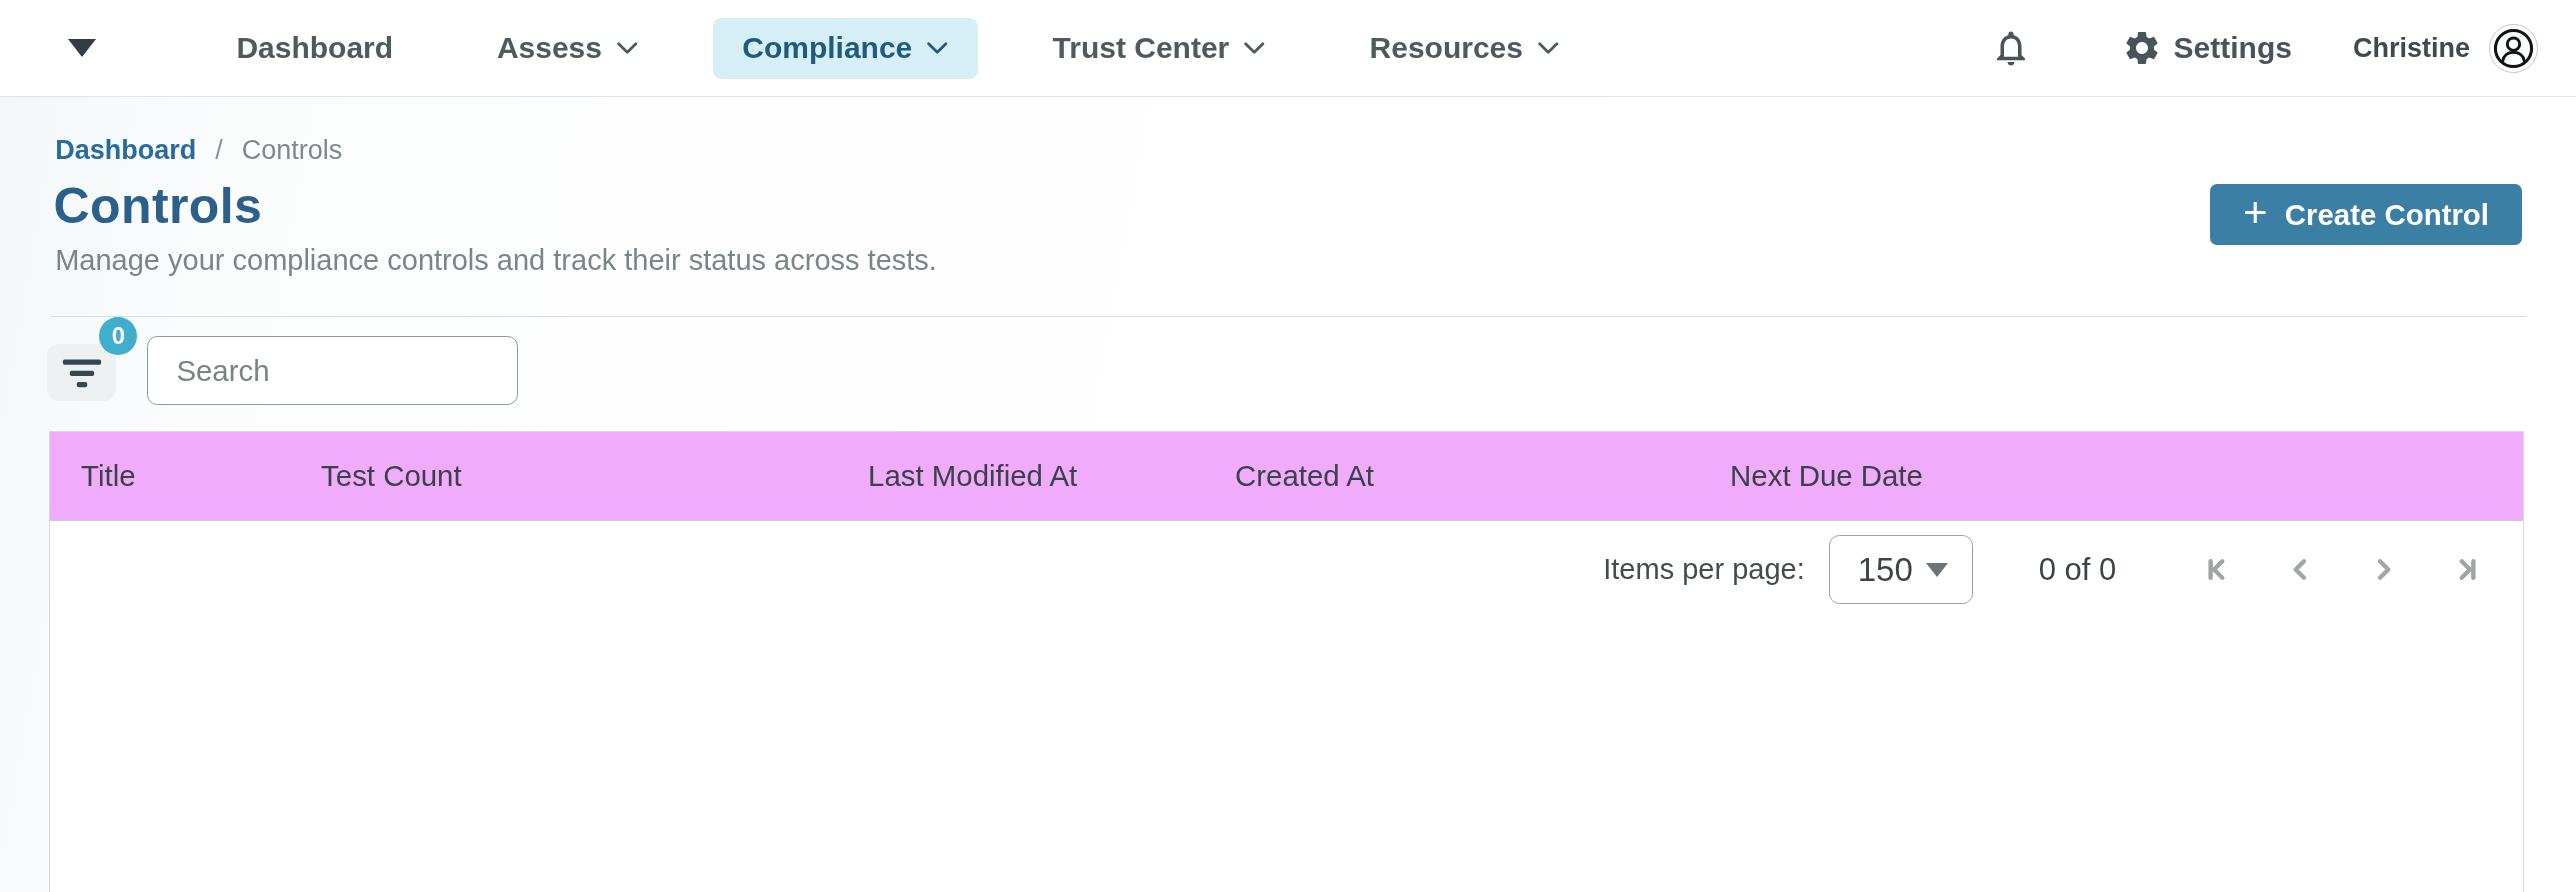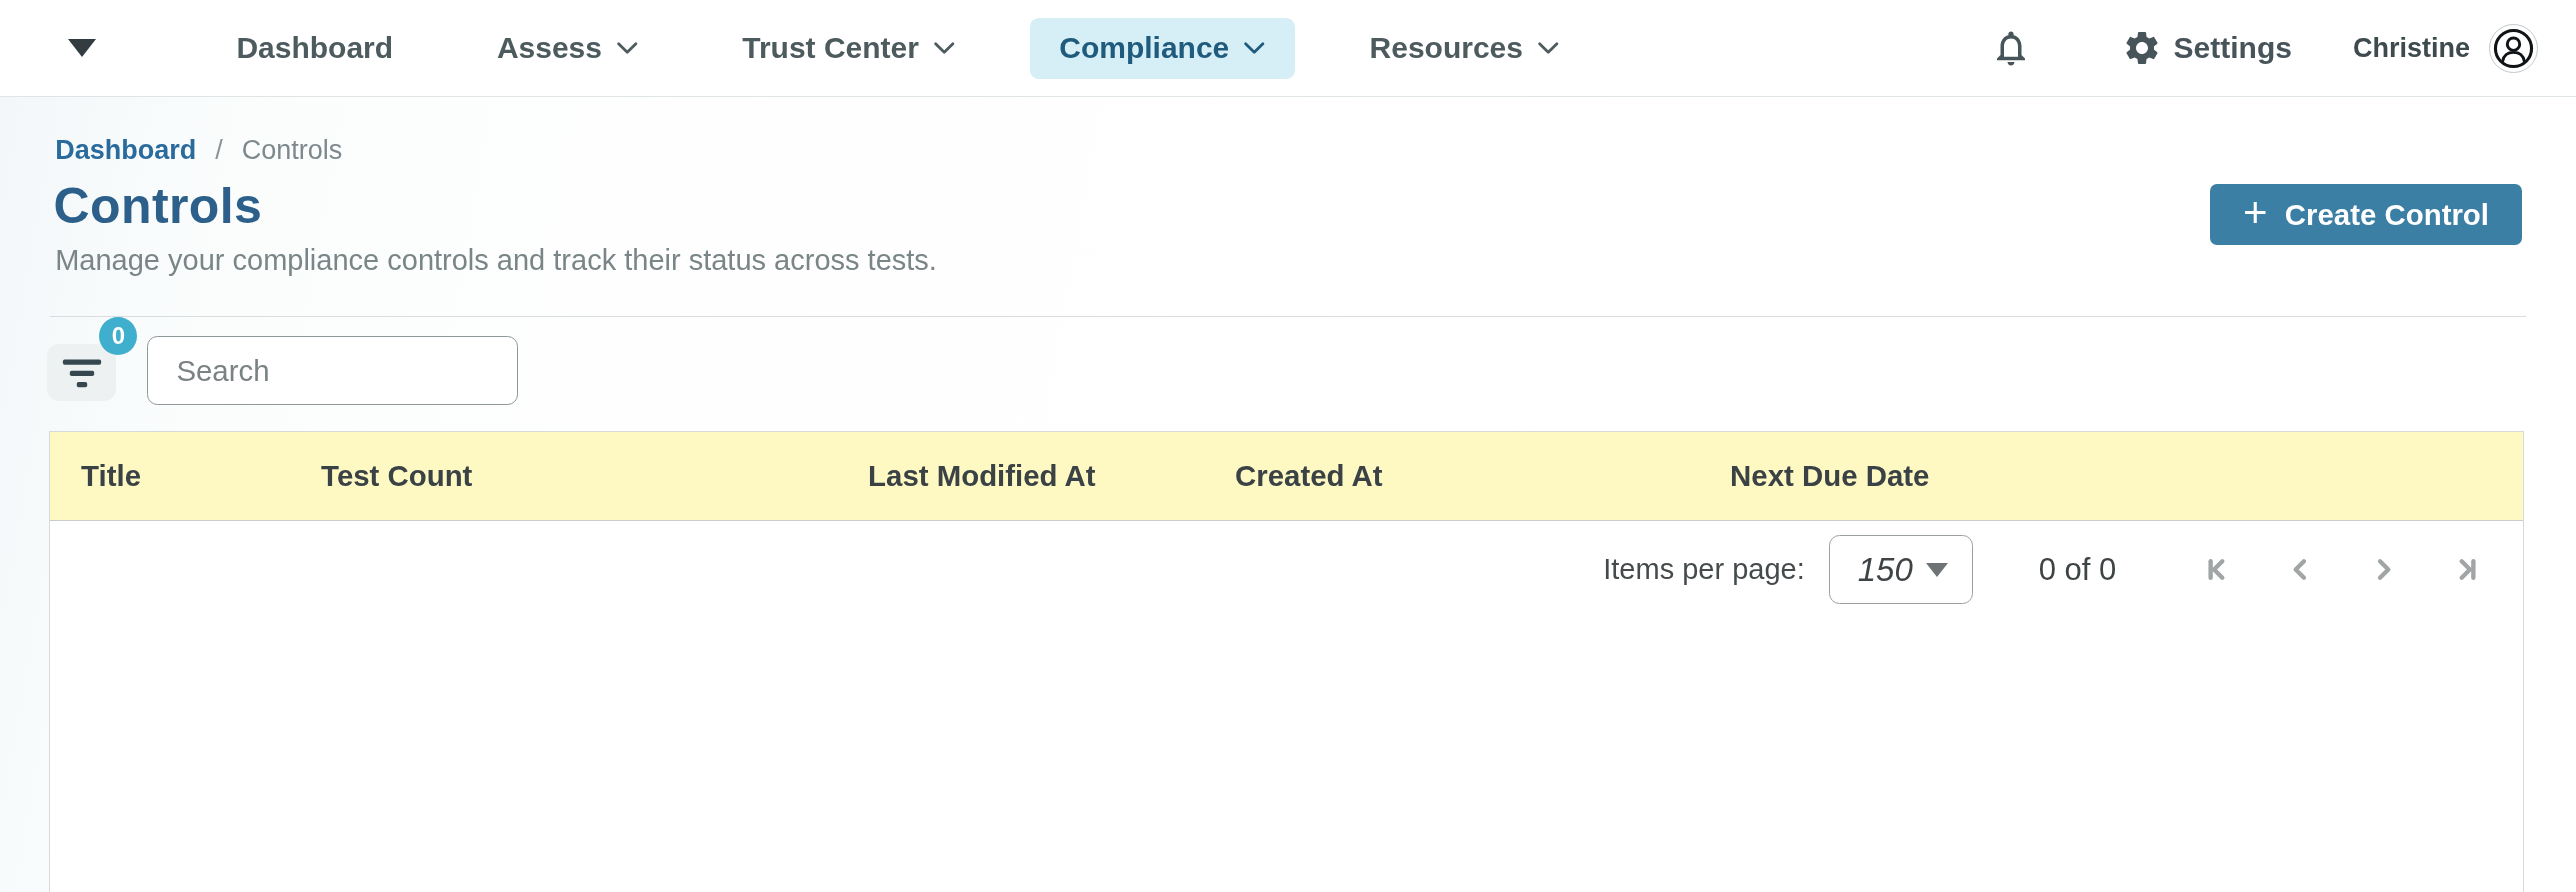--- a/index.html
+++ b/index.html
@@ -125,39 +125,39 @@
   .table-card {
     margin-top: 26px; margin-left: -0.9px; margin-right: 1.7px;
     height: 475px;
     background: #ffffff;
     border: 1.7px solid #d6dadb;
   }
   .thead {
     display: grid;
     grid-template-columns: 271px 547px 367px 495px 361px 1fr;
     height: 89px; align-items: center;
-    background: #fef9c3;
+    background: #f0abfc;
     border-bottom: 1.7px solid #c8cccd;
-    font-size: 29.4px; font-weight: bold; color: #3a4245;
+    font-size: 29.4px; font-weight: normal; color: #3a4245;
   }
   .th { cursor: pointer; white-space: nowrap; }
   .th:first-child { padding-left: 31px; }
 
   .paginator {
     height: 97px; display: flex; align-items: center;
     justify-content: flex-end; padding-right: 40px;
     background: #ffffff;
   }
   .ipp-label { font-size: 29px; color: #454b4d; }
   .ipp-select {
     margin-left: 24px; width: 144px; height: 69px;
     border: 1.7px solid #9aa0a2; border-radius: 10.4px;
     display: flex; align-items: center; cursor: pointer; background:#fff;
   }
-  .ipp-value { font-size: 33px; color: #3e4446; margin-left: 28px; font-style: italic; }
+  .ipp-value { font-size: 33px; color: #3e4446; margin-left: 28px; }
   .ipp-caret {
     margin-left: auto; margin-right: 24px;
     width: 0; height: 0;
     border-left: 11.3px solid transparent;
     border-right: 11.3px solid transparent;
     border-top: 14.7px solid #6e7476;
   }
   .range-label { font-size: 31px; color: #3e4446; margin-left: 66px; }
   .pager-icons { display: flex; align-items: center; margin-left: 85px; gap: 50px; }
   .pager-btn { display:flex; align-items:center; cursor: pointer; background:none; border:none; padding:0; }
@@ -174,28 +174,28 @@
   <nav class="nav">
     <div class="nav-item">
       <span>Dashboard</span>
     </div>
     <div class="nav-item">
       <span>Assess</span>
       <svg class="nav-chevron" viewBox="0 0 26 16">
           <polyline class="icon-stroke" points="3,3 13,13 23,3"></polyline>
         </svg>
     </div>
-    <div class="nav-item">
-      <span>Trust Center</span>
+    <div class="nav-item active">
+      <span>Compliance</span>
       <svg class="nav-chevron" viewBox="0 0 26 16">
           <polyline class="icon-stroke" points="3,3 13,13 23,3"></polyline>
         </svg>
     </div>
-    <div class="nav-item active">
-      <span>Compliance</span>
+    <div class="nav-item">
+      <span>Trust Center</span>
       <svg class="nav-chevron" viewBox="0 0 26 16">
           <polyline class="icon-stroke" points="3,3 13,13 23,3"></polyline>
         </svg>
     </div>
     <div class="nav-item">
       <span>Resources</span>
       <svg class="nav-chevron" viewBox="0 0 26 16">
           <polyline class="icon-stroke" points="3,3 13,13 23,3"></polyline>
         </svg>
     </div>

